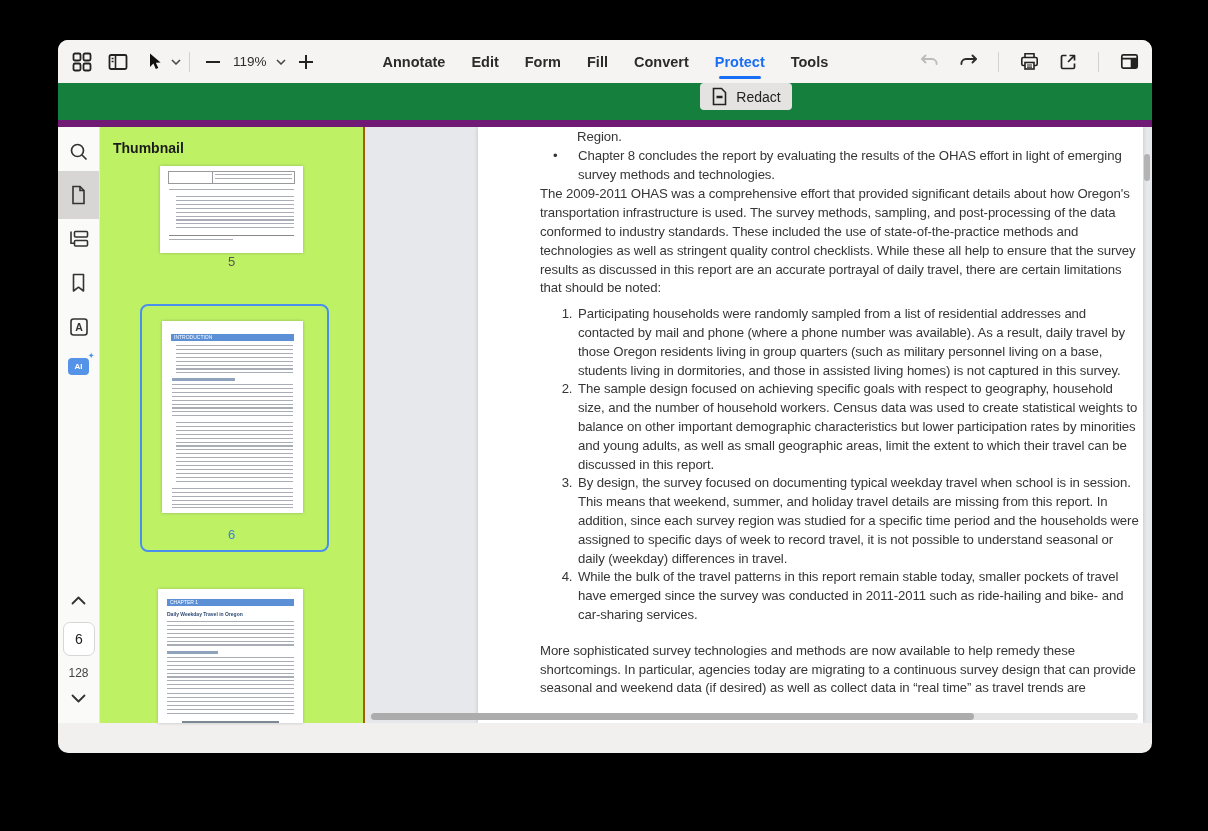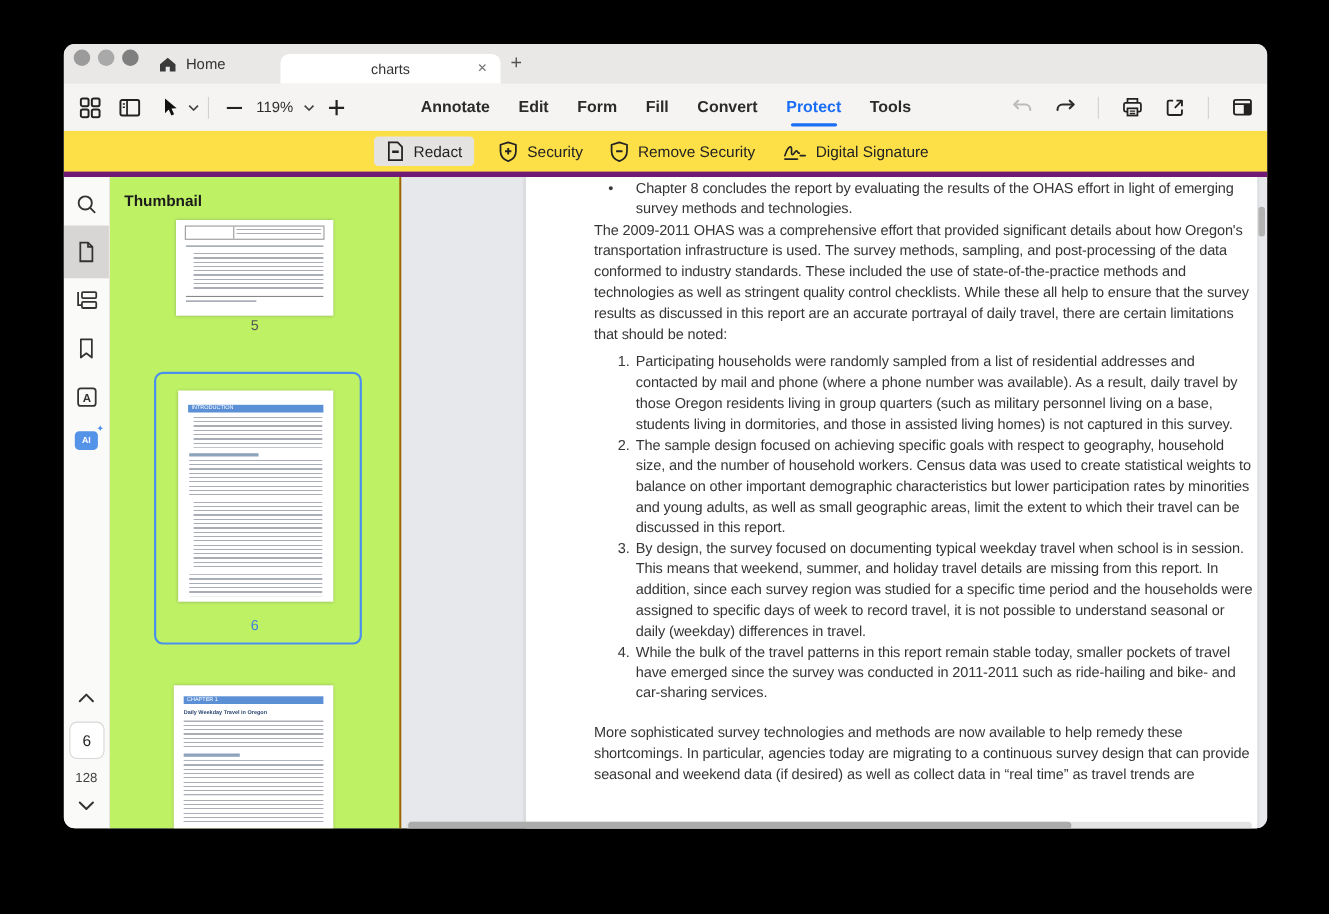--- a/index.html
+++ b/index.html
@@ -26,22 +26,22 @@
   .zoomgrp{display:flex;align-items:center;gap:9px;margin-left:4px;}
   .zoomtxt{font-size:13.5px;color:#2e2e2e;}
   .menu{display:flex;align-items:center;gap:26px;margin-left:66px;height:100%;}
   .menu-item{position:relative;font-size:14.5px;font-weight:600;color:#2b2b2b;height:100%;
     display:flex;align-items:center;}
   .menu-item.active{color:#1a6ef5;}
   .menu-item.active::after{content:"";position:absolute;left:50%;transform:translateX(-50%);
     bottom:4px;width:42px;height:3px;border-radius:2px;background:#1a6ef5;}
   .tb-right{margin-left:auto;display:flex;align-items:center;gap:17px;}
   
-  .ribbon{height:37px;background:#fde047;border-bottom:5px solid #701a75;display:flex;
-    align-items:center;padding-left:282px;gap:20px;}
+  .ribbon{height:37px;background:#15803d;border-bottom:7px solid #701a75;display:flex;
+    align-items:center;padding-left:282px;gap:20px;flex-direction:column;}
   .rb-item{display:flex;align-items:center;gap:8px;font-size:14px;color:#222;padding:4px 2px;}
   .rb-item.btn{background:#e5e3e1;border-radius:4px;padding:4px 11px;}
   
   .content{display:flex;height:596px;}
   .iconbar{width:42px;background:#fafaf9;border-right:1px solid #e8e6e4;position:relative;
     flex:none;box-sizing:border-box;}
   .ib{position:absolute;left:0;width:41px;display:flex;justify-content:center;}
   .ib.active-bg{background:#d8d6d4;height:48px;align-items:center;}
   .ai-badge{position:relative;width:21px;height:17px;background:#5493e8;border-radius:4px;
     color:#fff;font-size:8px;font-weight:700;display:flex;align-items:center;justify-content:center;}
@@ -80,40 +80,20 @@
   .vscroll{position:absolute;right:2px;top:27px;width:6px;height:27px;border-radius:3px;background:#b3b3b3;}
   .hscroll-track{position:absolute;left:4px;right:14px;bottom:3px;height:7px;border-radius:4px;background:#e3e3e3;}
   .hscroll-thumb{position:absolute;left:2px;top:0;width:603px;height:7px;border-radius:4px;background:#acacac;}
   svg{display:block;}
 </style>
 </head>
 <body>
 
 <div class="window">
 
-  <div class="tabbar">
-    <div class="lights">
-      <div class="light l1"></div>
-      <div class="light l2"></div>
-      <div class="light l3"></div>
-    </div>
-    <div class="home-tab">
-      <span>
-        <svg width="17" height="15" viewBox="0 0 18 16">
-            <path d="M1.5 8 L9 1.5 L16.5 8 V15 H11 V10.3 H7 V15 H1.5 Z" fill="#3a3a3a"></path>
-          </svg>
-      </span>
-      <span>Home</span>
-    </div>
-    <div class="doc-tab">
-      <span>charts</span>
-      <span class="close">✕</span>
-    </div>
-    <div class="newtab">+</div>
-  </div>
 
   <div class="toolbar">
     <div class="tb-group">
       <span class="tb-ic">
         <svg width="20" height="20" viewBox="0 0 20 20" fill="none" stroke="#222" stroke-width="1.8">
           <rect x="1.5" y="1.5" width="7" height="7" rx="1.5"></rect>
             <rect x="11.5" y="1.5" width="7" height="7" rx="1.5"></rect>
           <rect x="1.5" y="11.5" width="7" height="7" rx="1.5"></rect>
             <rect x="11.5" y="11.5" width="7" height="7" rx="1.5"></rect>
         </svg>
@@ -342,20 +322,21 @@
         <div class="tlines" style="margin:3px 9px 0;height:32px;"></div>
         <div class="tlines" style="margin:4px 9px 0;height:22px;"></div>
         <div style="margin:6px 24px 0;height:2.5px;background:#7e8894;"></div>
 
       </div>
     </div>
 
     <div class="docarea">
       <div class="page">
         <div class="pagetext">
+          <div class="indent">Region.</div>
           <div class="bullet-row">
             <span class="bullet-dot">•</span>
             <span class="bullet-text">Chapter 8 concludes the report by evaluating the results of the OHAS effort in light of emerging survey methods and technologies.</span>
           </div>
           <div class="para">The 2009-2011 OHAS was a comprehensive effort that provided significant details about how Oregon's transportation infrastructure is used. The survey methods, sampling, and post-processing of the data conformed to industry standards. These included the use of state-of-the-practice methods and technologies as well as stringent quality control checklists. While these all help to ensure that the survey results as discussed in this report are an accurate portrayal of daily travel, there are certain limitations that should be noted:</div>
           <ol class="doclist">
             <li>Participating households were randomly sampled from a list of residential addresses and contacted by mail and phone (where a phone number was available). As a result, daily travel by those Oregon residents living in group quarters (such as military personnel living on a base, students living in dormitories, and those in assisted living homes) is not captured in this survey.</li>
             <li>The sample design focused on achieving specific goals with respect to geography, household size, and the number of household workers. Census data was used to create statistical weights to balance on other important demographic characteristics but lower participation rates by minorities and young adults, as well as small geographic areas, limit the extent to which their travel can be discussed in this report.</li>
             <li>By design, the survey focused on documenting typical weekday travel when school is in session. This means that weekend, summer, and holiday travel details are missing from this report. In addition, since each survey region was studied for a specific time period and the households were assigned to specific days of week to record travel, it is not possible to understand seasonal or daily (weekday) differences in travel.</li>
             <li>While the bulk of the travel patterns in this report remain stable today, smaller pockets of travel have emerged since the survey was conducted in 2011-2011 such as ride-hailing and bike- and car-sharing services.</li>

